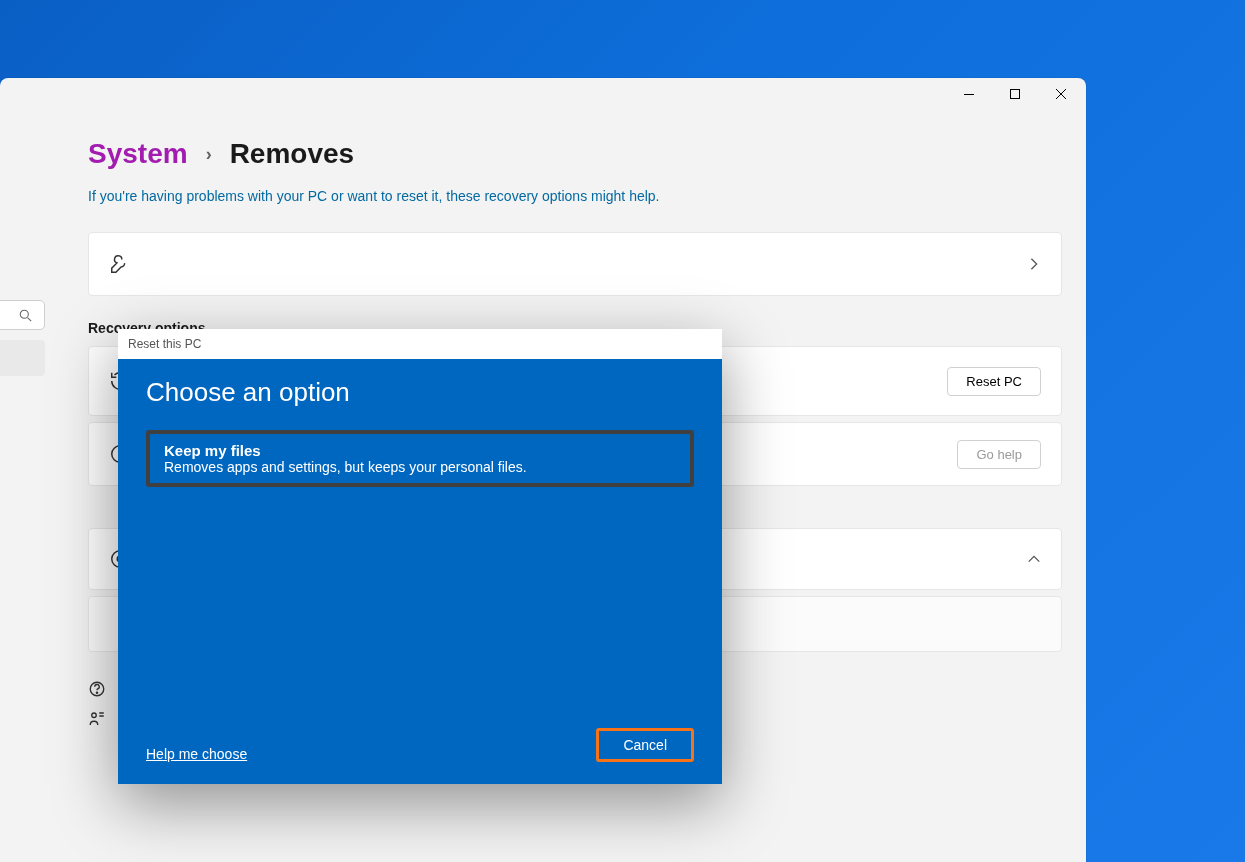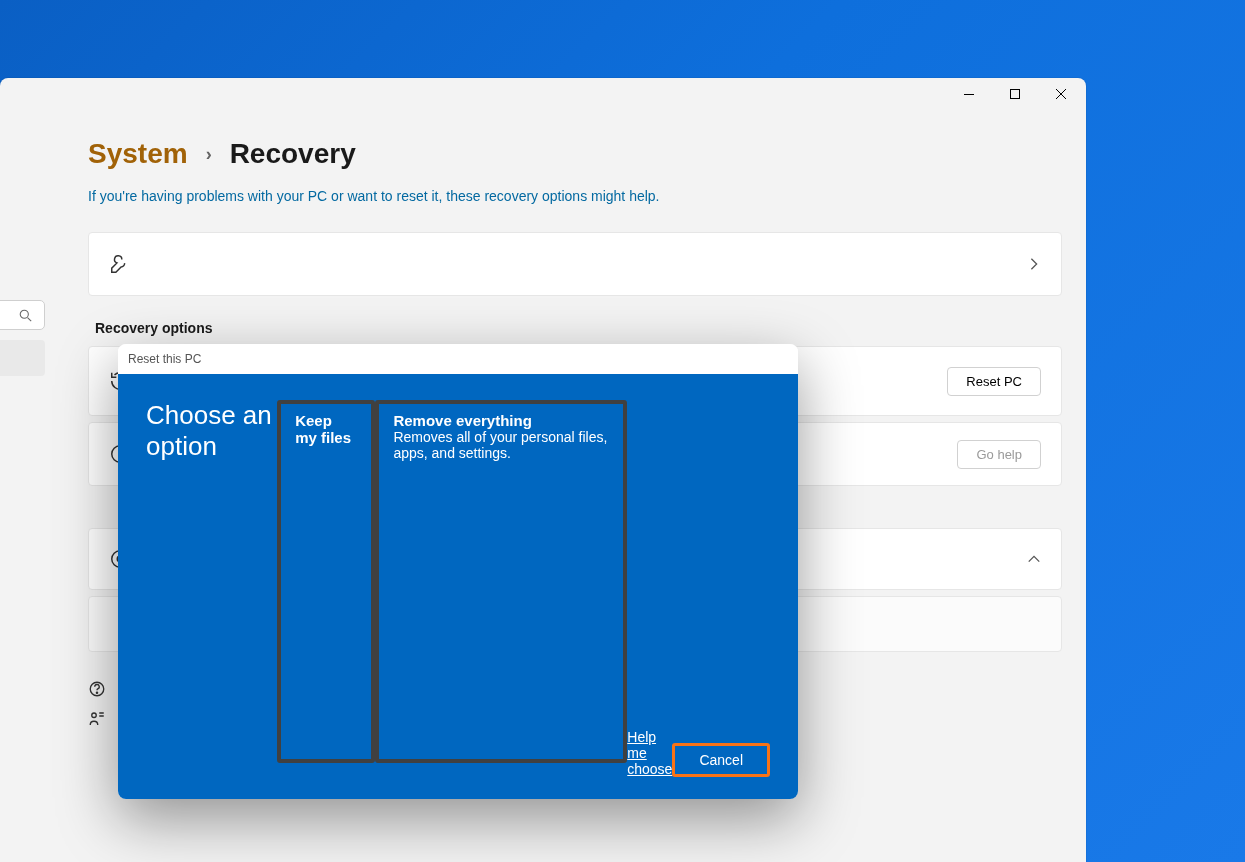--- a/index.html
+++ b/index.html
@@ -50,21 +50,21 @@
     }
 
     .content {
       position: absolute;
       left: 88px; top: 60px; right: 24px;
     }
     .breadcrumb {
       display: flex; align-items: center; gap: 18px;
       margin-bottom: 18px;
     }
-    .bc-parent { font-size: 28px; font-weight: 600; color: #a16207; }
+    .bc-parent { font-size: 28px; font-weight: 600; color: #a21caf; }
     .bc-sep { font-size: 18px; color: #636363; font-weight:600; }
     .bc-current { font-size: 28px; font-weight: 600; color: #1a1a1a; }
     .subtitle { font-size: 14px; color: #0369a1; margin-bottom: 28px; }
 
     .card {
       background: #fff;
       border: 1px solid #e6e6e6;
       border-radius: 4px;
       padding: 14px 20px;
       display: flex;
@@ -73,50 +73,50 @@
       margin-bottom: 6px;
     }
     .card .lead-icon { width: 22px; height: 22px; color:#333; flex-shrink:0; }
     .card-body { flex: 1; font-size: 14px; color: #222; }
     .card .chev { color:#555; }
     .card .action-btn {
       background:#fff; border:1px solid #d1d1d1; border-radius:4px;
       padding: 6px 18px; font-size:13px;text-align:right;
     }
     .card .action-btn.disabled { color:#9a9a9a; }
-    .section-label { font-size: 14px; font-weight: 600; color: #1a1a1a; margin: 24px 7px 10px; }
+    .section-label { font-size: 14px; font-weight: 600; color: #1a1a1a; margin: 24px 0 10px; }
 
     .card.top { height: 64px; }
     .card.expanded { height: 62px; }
     .card.subcard { background:#fbfbfb; height: 56px; margin-top:0; }
 
     .footer-links { margin-top: 28px; }
     .flink { display:flex; align-items:center; gap: 14px; font-size: 14px; color:#0067c0; margin-bottom: 12px; }
     .flink .ficon { color:#333; width:18px; height:18px; }
 
     
     .dialog {
       position: absolute;
-      left: 118px; top: 344px;
-      width: 680px; height: 455px;
-      border-radius: 8px;
+      left: 118px; top: 329px;
+      width: 604px; height: 455px;
+      border-radius: 0;
       overflow: hidden;
       box-shadow: 0 20px 60px rgba(0,0,0,0.4);
     }
     .dialog-header {
       background:#fff; height: 30px;
       display:flex; align-items:center; padding: 0 10px;
       font-size: 12px; color:#555;
     }
     .dialog-body {
       background:#0067c0;
       color:#fff;
       height: calc(100% - 30px);
-      padding: 26px 28px 22px;
-      display:flex; flex-direction:row;
+      padding: 18px 28px 22px;
+      display:flex; flex-direction:column;
     }
     .dialog-title { font-size: 26px; font-weight: 400; margin-bottom: 22px; }
     .option {
       border: 4px solid #404040;
       border-radius: 3px;
       padding: 8px 14px;
       margin-bottom: 14px;
       cursor: pointer;
     }
     .option-title { font-weight: 600; font-size: 15px; }
@@ -159,21 +159,21 @@
         <circle cx="6.5" cy="6.5" r="5" fill="none" stroke="#666" stroke-width="1.3"></circle>
         <line x1="10.5" y1="10.5" x2="15" y2="15" stroke="#666" stroke-width="1.3"></line>
       </svg>
   </div>
   <div class="nav-active"></div>
 
   <div class="content">
     <div class="breadcrumb">
       <span class="bc-parent">System</span>
       <span class="bc-sep">›</span>
-      <span class="bc-current">Recovery</span>
+      <span class="bc-current">Removes</span>
     </div>
     <div class="subtitle">If you're having problems with your PC or want to reset it, these recovery options might help.</div>
 
     <div class="card top">
       <svg class="lead-icon" viewBox="0 0 24 24" fill="none" stroke="currentColor" stroke-width="1.6">
           <path d="M14 7a4 4 0 1 0-5.3 3.8L3 16.5V21h4.5l5.7-5.7A4 4 0 0 0 17 11"></path>
         </svg>
       <div class="card-body"></div>
       <svg class="chev" width="14" height="14" viewBox="0 0 16 16">
           <polyline points="5,2 11,8 5,14" fill="none" stroke="currentColor" stroke-width="1.5"></polyline>
@@ -239,25 +239,22 @@
 
 <div class="dialog">
   <div class="dialog-header">
     <span>Reset this PC</span>
   </div>
   <div class="dialog-body">
     <div class="dialog-title">Choose an option</div>
 
     <div class="option">
       <div class="option-title">Keep my files</div>
-    </div>
-
-    <div class="option">
-      <div class="option-title">Remove everything</div>
-      <div class="option-desc">Removes all of your personal files, apps, and settings.</div>
-    </div>
+      <div class="option-desc">Removes apps and settings, but keeps your personal files.</div>
+    </div>
+
 
     <div class="dialog-footer">
       <a class="help-link">Help me choose</a>
       <button class="cancel-btn">Cancel</button>
     </div>
   </div>
 </div>
 
 </body></html>

